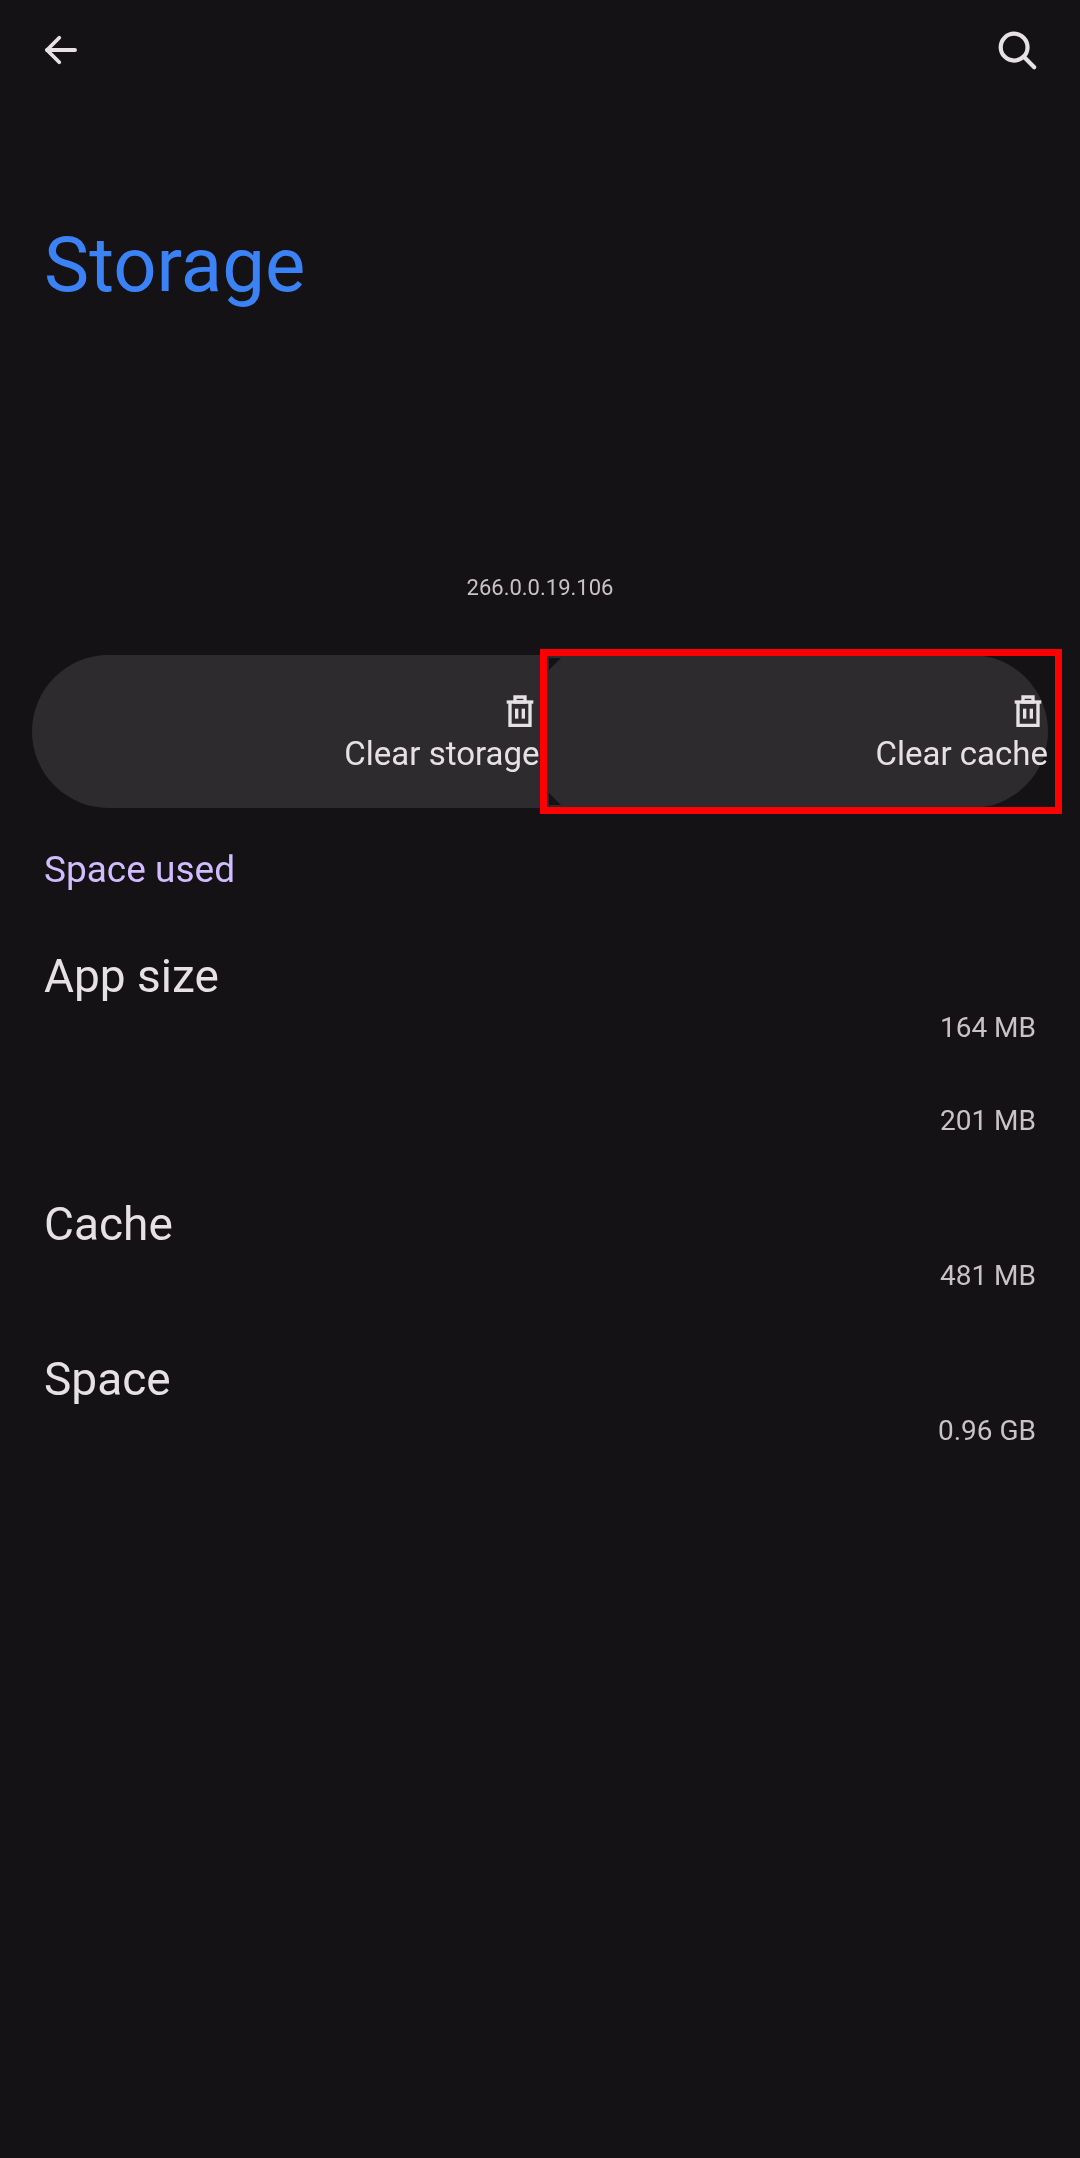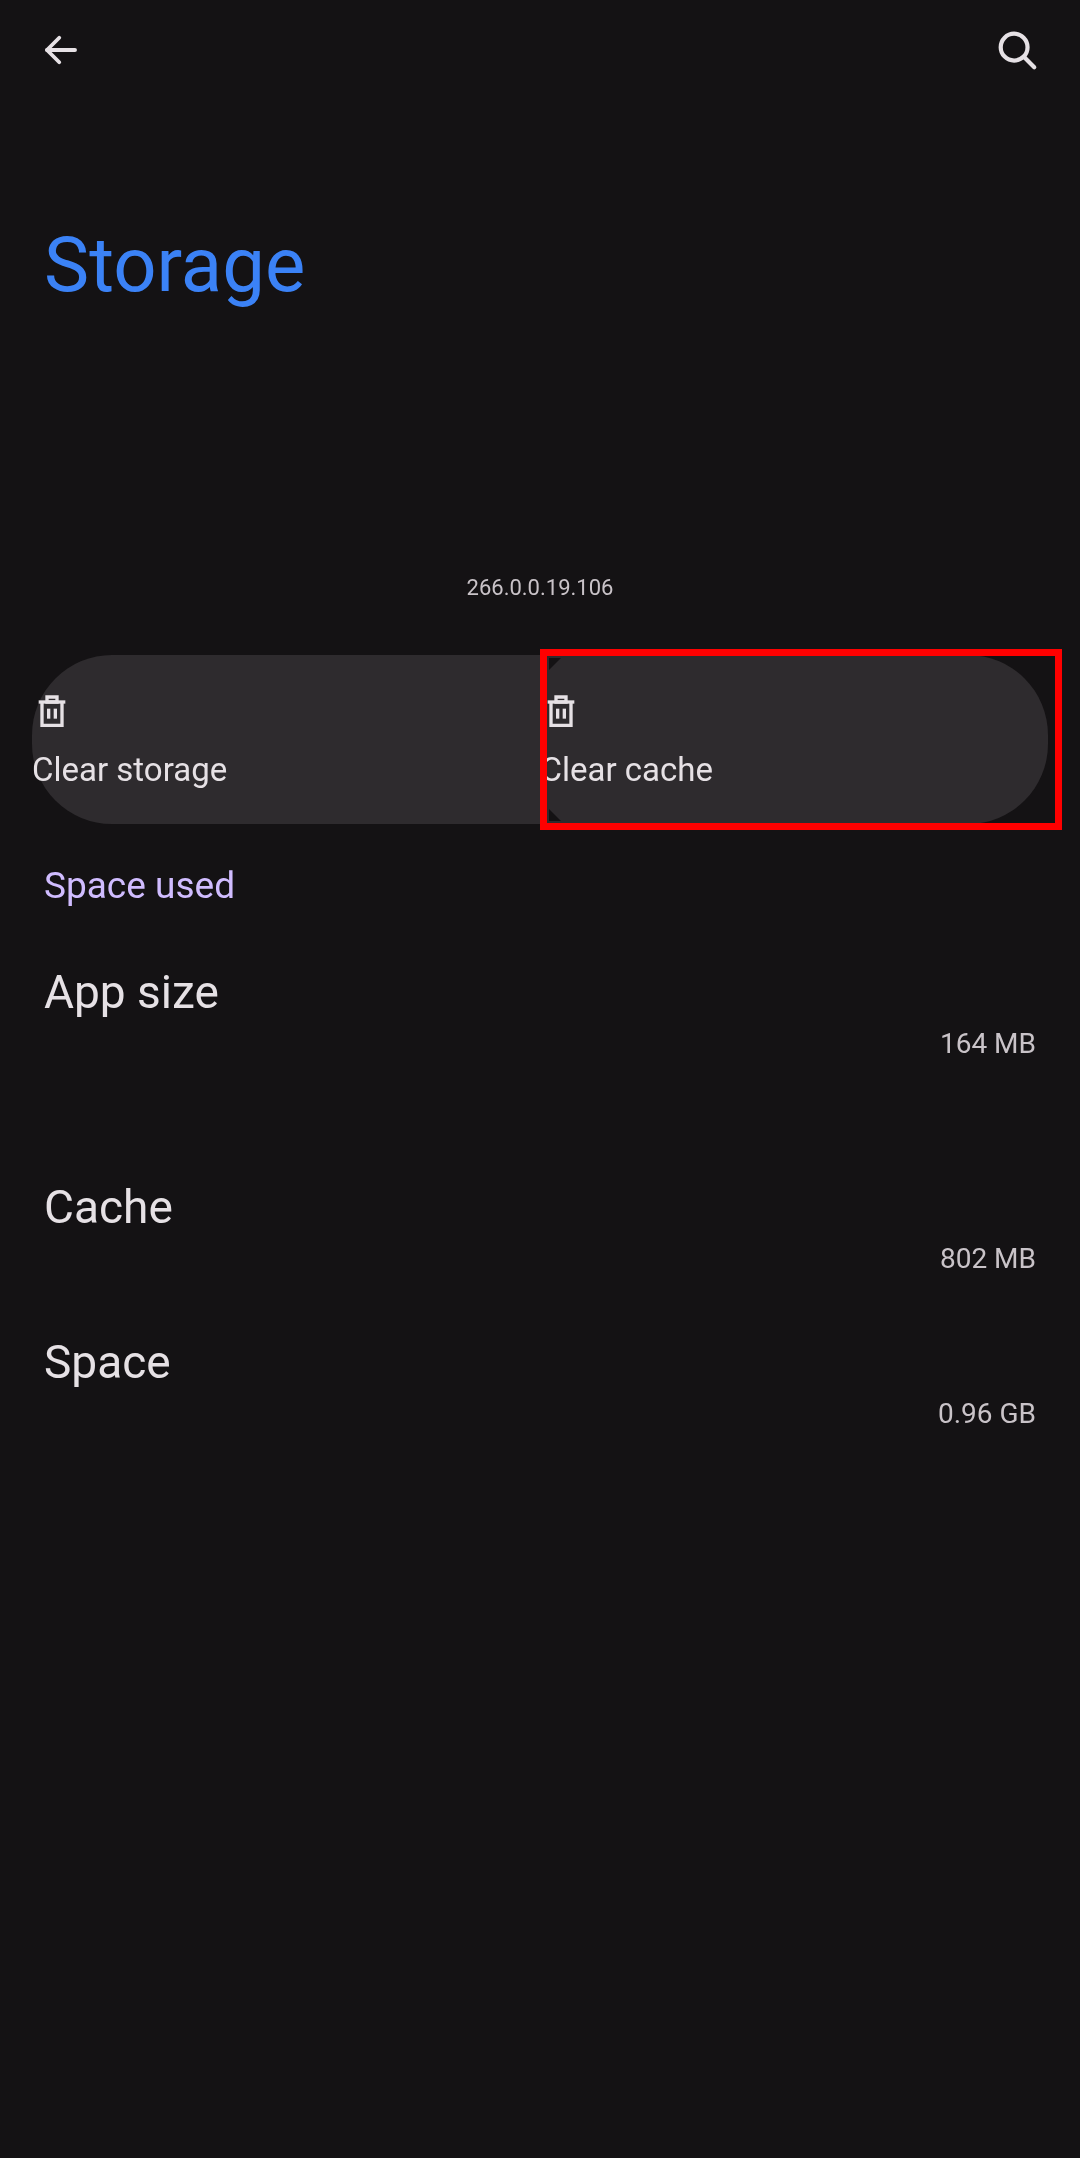--- a/index.html
+++ b/index.html
@@ -53,24 +53,24 @@
       background-color: #2e2b2e;
       border-radius: 80px;
       overflow: visible;
       position: relative;
     }
     
     .action-button {
       flex: 1;
       display: flex;
       flex-direction: column;
-      align-items: flex-start;
+      align-items: flex-end;
       justify-content: center;
       padding: 35px 0;
-      gap: 16px;
+      gap: 0;
     }
     
     .action-button-label {
       font-size: 33px;
       color: #e6e1e5;
     }
     
     .button-divider {
       width: 1px;
       background-color: #1a181a;
@@ -217,22 +217,23 @@
 </div>
 
 <div class="section-header">Space used</div>
 
 <div class="info-list">
   <div class="info-item">
     <div class="info-label">App size</div>
     <div class="info-value">164 MB</div>
   </div>
   <div class="info-item">
+    <div class="info-value">201 MB</div>
   </div>
   <div class="info-item">
     <div class="info-label">Cache</div>
-    <div class="info-value">802 MB</div>
+    <div class="info-value">481 MB</div>
   </div>
   <div class="info-item">
     <div class="info-label">Space</div>
     <div class="info-value">0.96 GB</div>
   </div>
 </div>
 
 </body></html>

